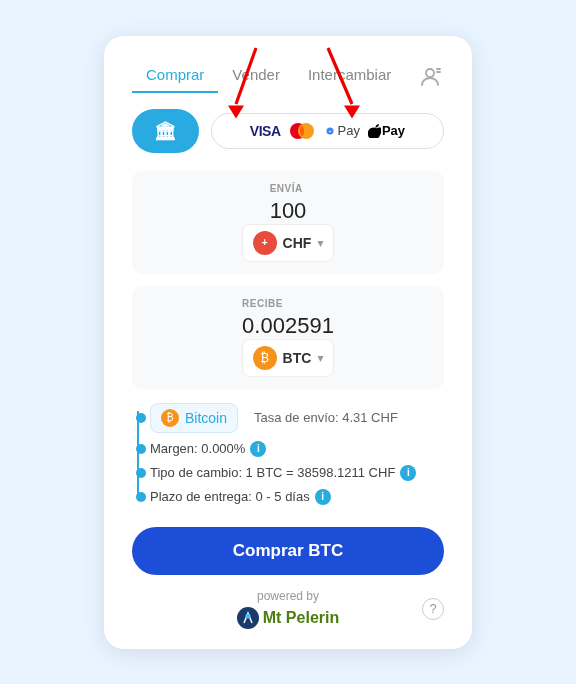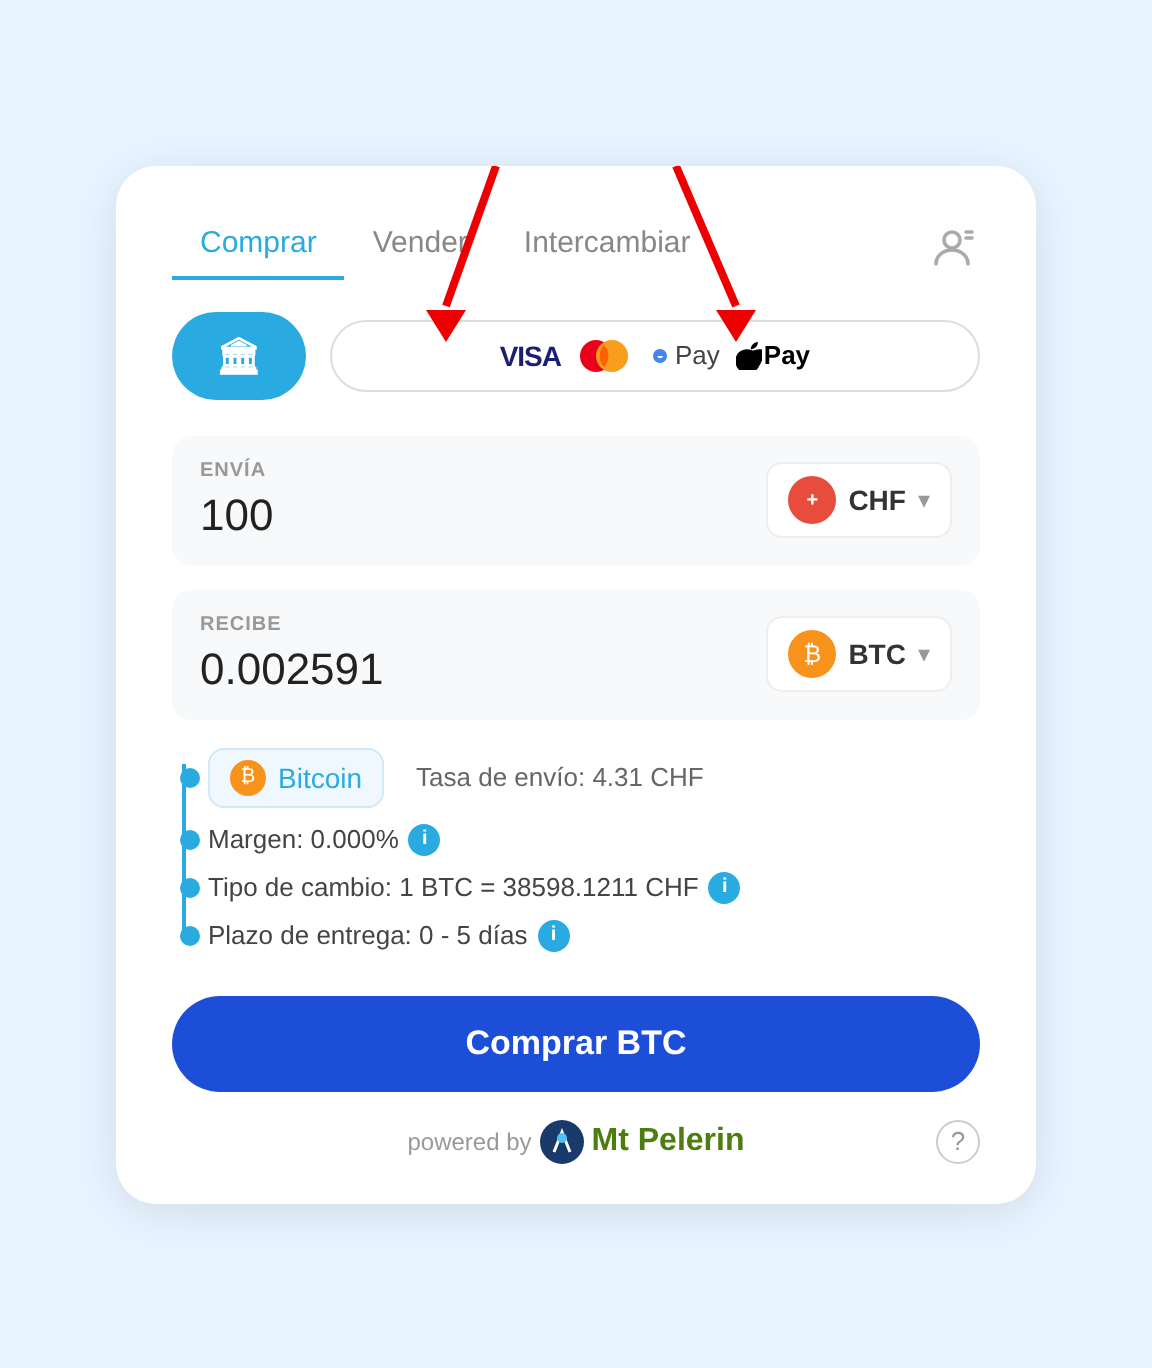--- a/index.html
+++ b/index.html
@@ -11,21 +11,21 @@
       align-items: center;
       min-height: 100vh;
       width: 576px;
       height: 684px;
       overflow: hidden;
     }
     .card {
       background: #fff;
       border-radius: 20px;
       padding: 24px 28px 20px;
-      width: 460px;
+      width: 368px;
       box-shadow: 0 4px 24px rgba(0,0,0,0.10);
       position: relative;
     }
     
     .tabs {
       display: flex;
       align-items: center;
       margin-bottom: 16px;
       gap: 0;
     }
@@ -99,20 +99,21 @@
     }
     
     .field-group {
       background: #f8f9fa;
       border-radius: 10px;
       padding: 12px 14px;
       margin-bottom: 12px;
       display: flex;
       align-items: center;
       justify-content: space-between;
+      flex-direction: column;
     }
     .field-left {
       display: flex;
       flex-direction: column;
     }
     .field-label {
       font-size: 10px;
       color: #999;
       font-weight: 600;
       letter-spacing: 0.5px;
@@ -249,20 +250,21 @@
     }
     
     .footer {
       display: flex;
       align-items: center;
       justify-content: center;
       gap: 4px;
       color: #999;
       font-size: 12px;
       position: relative;
+      flex-direction: column;
     }
     .footer-logo {
       display: flex;
       align-items: center;
       gap: 4px;
     }
     .help-icon {
       position: absolute;
       right: 0;
       width: 22px;

